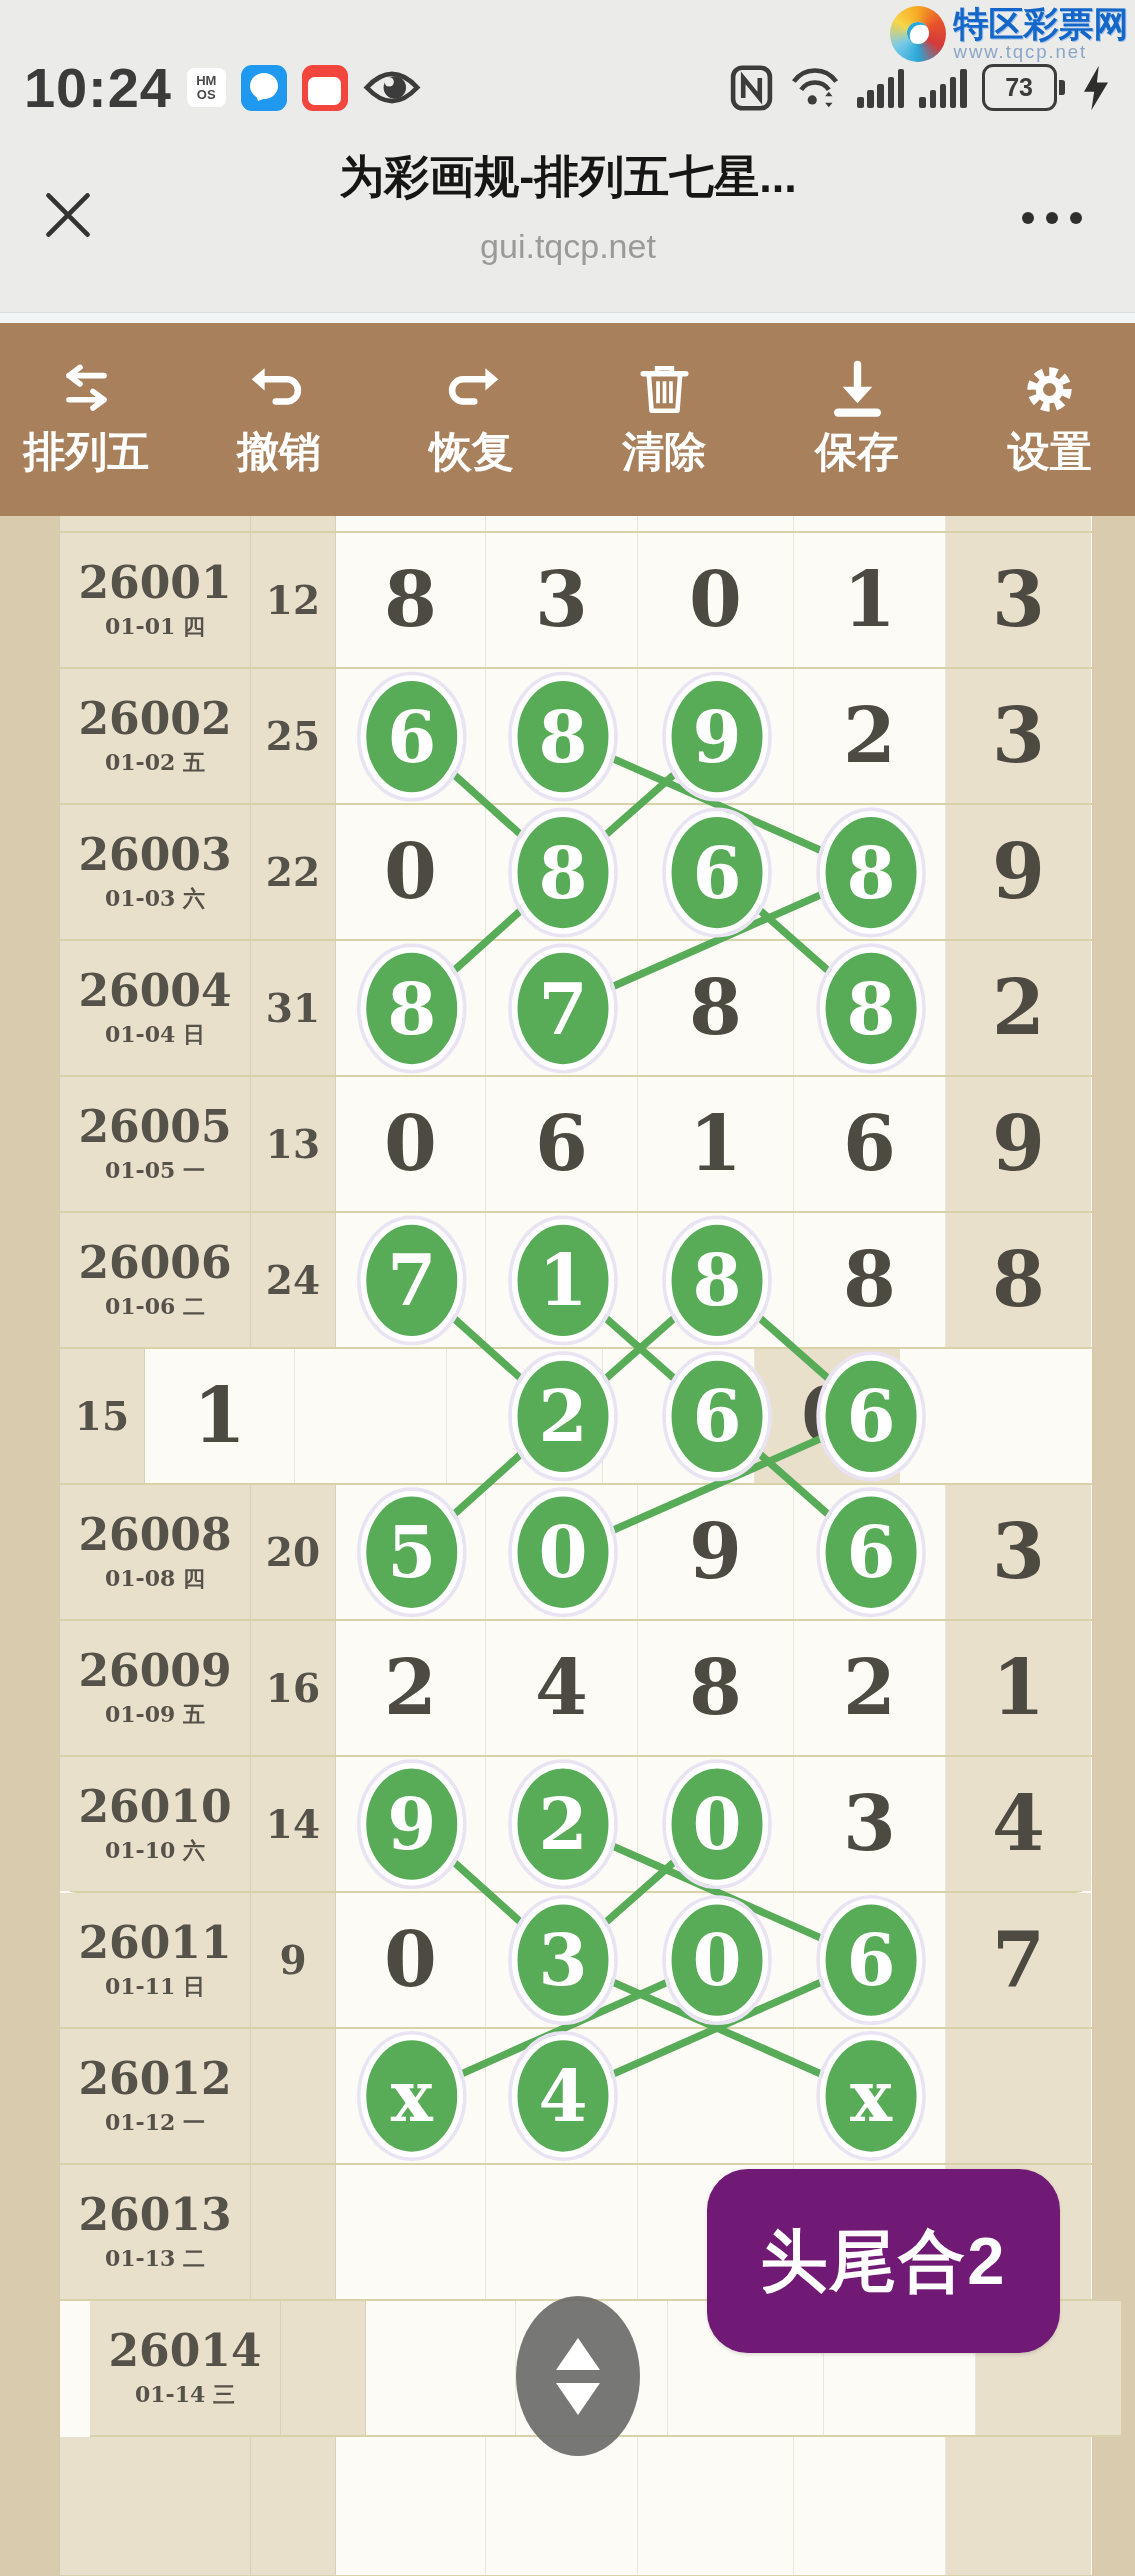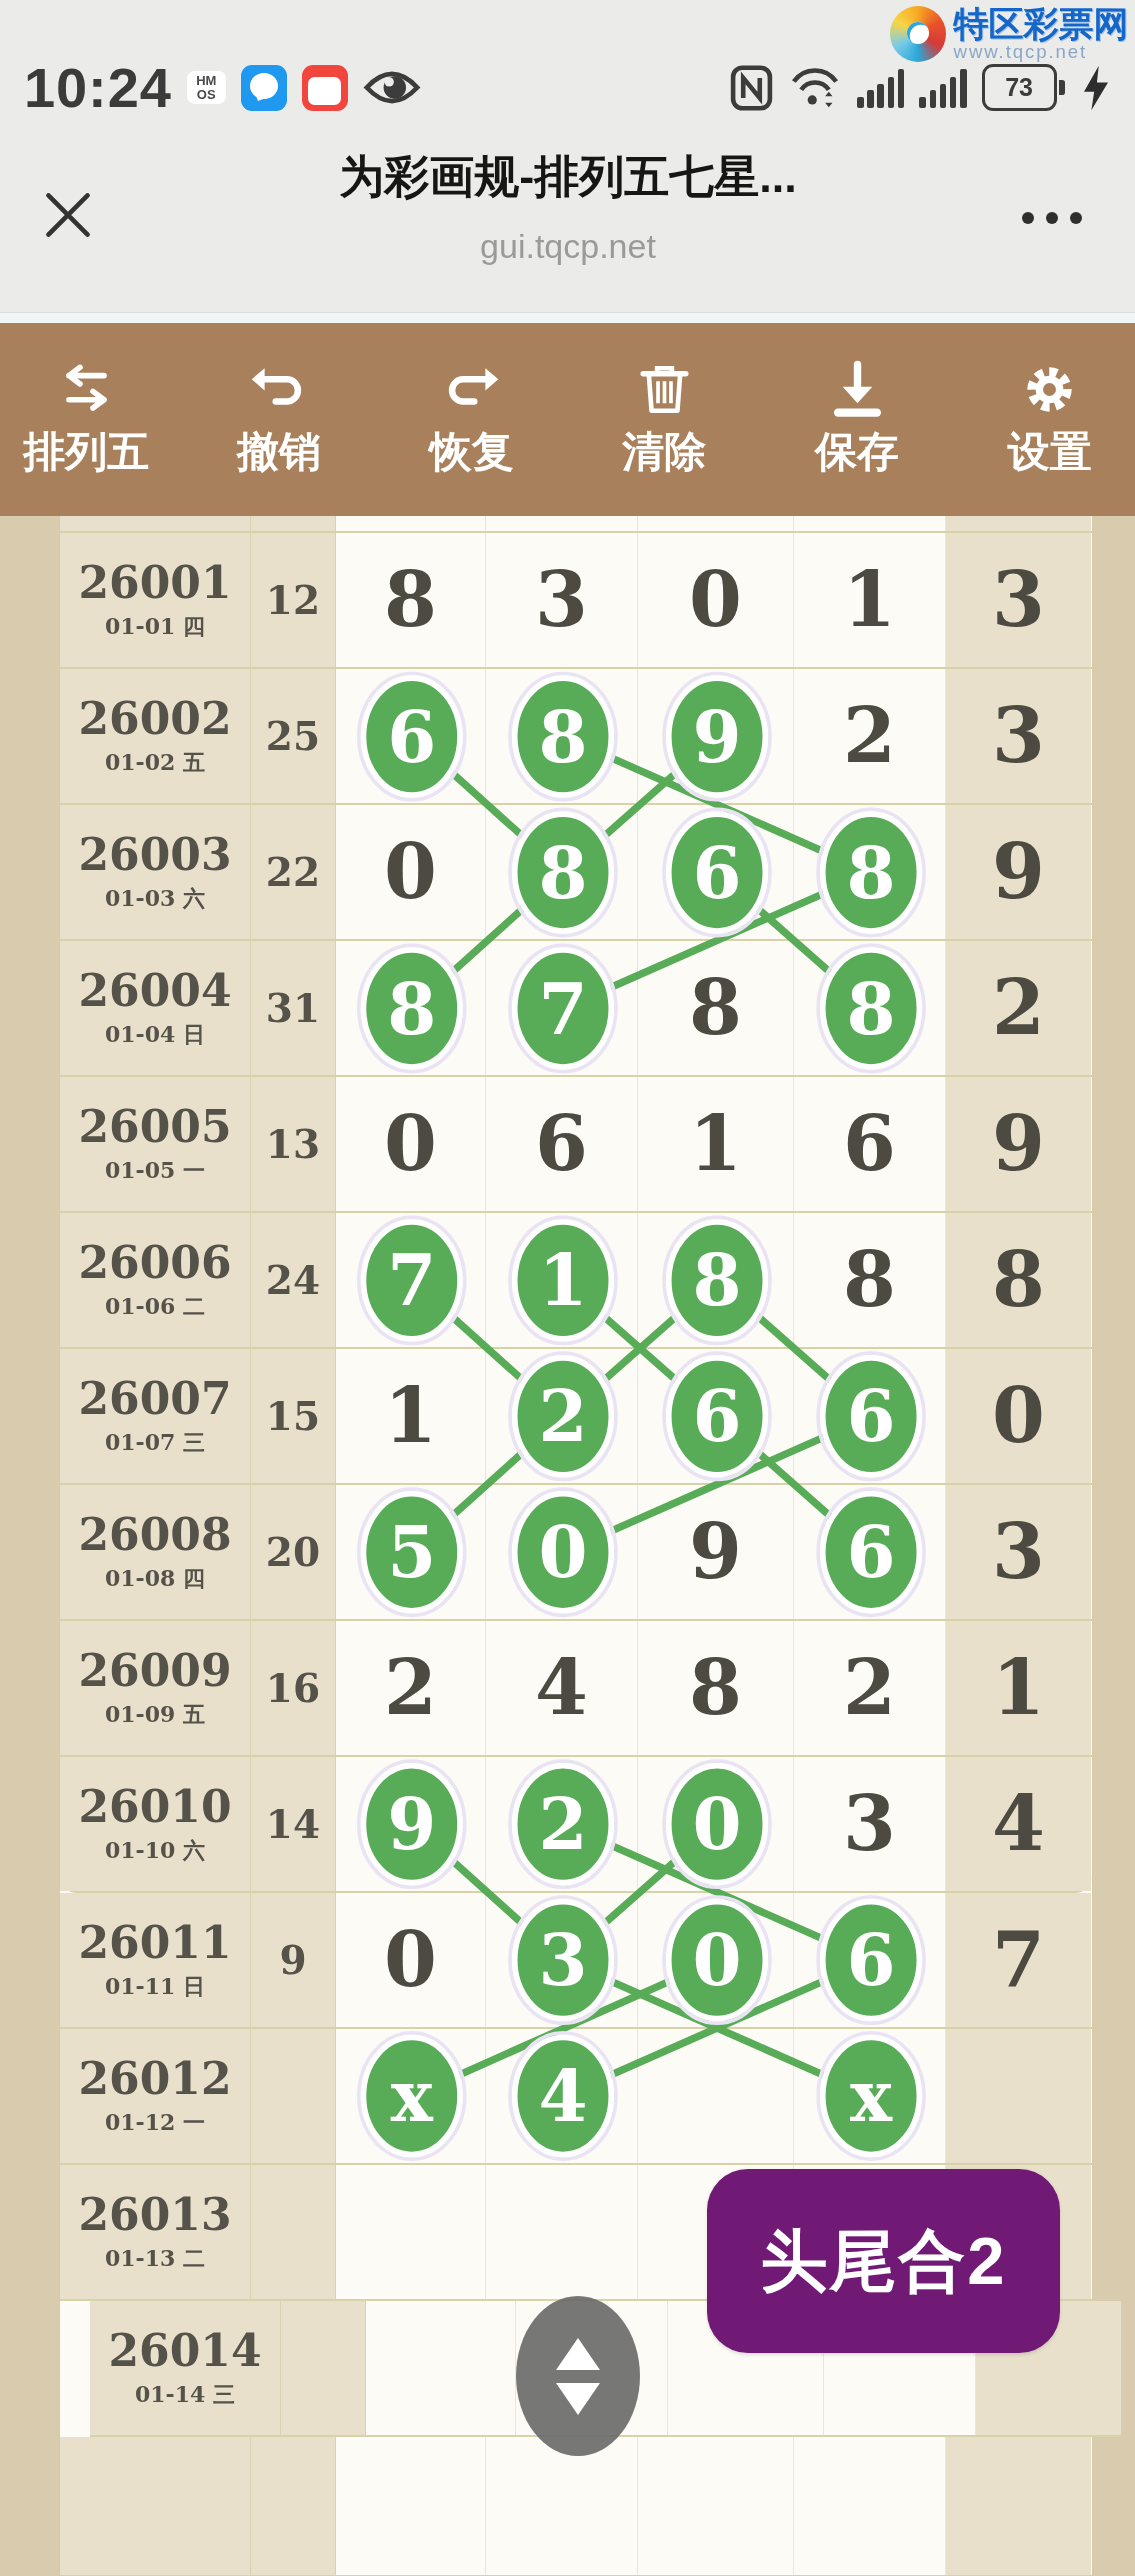--- a/index.html
+++ b/index.html
@@ -6,21 +6,21 @@
   body{font-family:"Liberation Sans",sans-serif;}
   #screen{position:relative;width:1136px;height:2576px;background:#d9ccae;overflow:hidden;}
 
   
   #topzone{position:absolute;left:0;top:0;width:1136px;height:323px;background:#ebebe9;}
 
   
   #statusbar{position:absolute;left:0;top:54px;width:1136px;height:67px;display:flex;align-items:center;justify-content:space-between;padding:0 24px;box-sizing:border-box;}
   .sb-left,.sb-right{display:flex;align-items:center;gap:15px;}
   .sb-time{font-size:56px;font-weight:bold;color:#3b3b3b;letter-spacing:0.9px;}
-  .chip-hmos{width:39px;height:33px;background:#fff;border-radius:7.4px;display:flex;flex-direction:column;align-items:center;justify-content:center;font-size:13px;font-weight:bold;color:#4a4a4a;line-height:1.05;}
+  .chip-hmos{width:39px;height:39px;background:#fff;border-radius:7.4px;display:flex;flex-direction:column;align-items:center;justify-content:center;font-size:13px;font-weight:bold;color:#4a4a4a;line-height:1.05;}
   .chip-chat{position:relative;width:46px;height:46px;background:#1f98f0;border-radius:11px;}
   .chip-chat .bub{position:absolute;left:9.3px;top:8.4px;width:28px;height:26px;background:#fff;border-radius:50%;}
   .chip-chat .tail{position:absolute;left:11px;top:30px;width:0;height:0;border:6.5px solid transparent;border-top-color:#fff;transform:rotate(25deg);}
   .chip-red{position:relative;width:46px;height:46px;background:#f2453d;border-radius:11px;}
   .chip-red .inner{position:absolute;left:6.5px;bottom:5.6px;width:33px;height:28px;background:#fff;border-radius:6.5px;}
   .sig{display:flex;align-items:flex-end;gap:3.7px;height:41px;}
   .sig i{display:block;width:6.5px;background:#3c3c3c;border-radius:1.9px;}
   .battery{display:flex;align-items:center;}
   .batt-body{width:69px;height:41px;border:3.7px solid #3c3c3c;border-radius:11px;display:flex;align-items:center;justify-content:center;font-size:25px;font-weight:bold;color:#3c3c3c;background:transparent;}
   .batt-nub{width:5.6px;height:15px;background:#3c3c3c;border-radius:0 2.8px 2.8px 0;margin-left:2.8px;}
@@ -282,24 +282,20 @@
             <span class="p-date">01-06 二</span>
           </div>
           <div class="cell c-sum">24</div>
           <div class="cell c-d c-d1"></div>
           <div class="cell c-d c-d2"></div>
           <div class="cell c-d c-d3"></div>
           <div class="cell c-d c-d4">8</div>
           <div class="cell c-last">8</div>
         </div>
         <div class="g-row" style="height: 136px;">
-          <div class="cell c-label">
-            <span class="p-num">26007</span>
-            <span class="p-date">01-07 三</span>
-          </div>
           <div class="cell c-sum">15</div>
           <div class="cell c-d c-d1">1</div>
           <div class="cell c-d c-d2"></div>
           <div class="cell c-d c-d3"></div>
           <div class="cell c-d c-d4"></div>
           <div class="cell c-last">0</div>
         </div>
         <div class="g-row" style="height: 136px;">
           <div class="cell c-label">
             <span class="p-num">26008</span>

